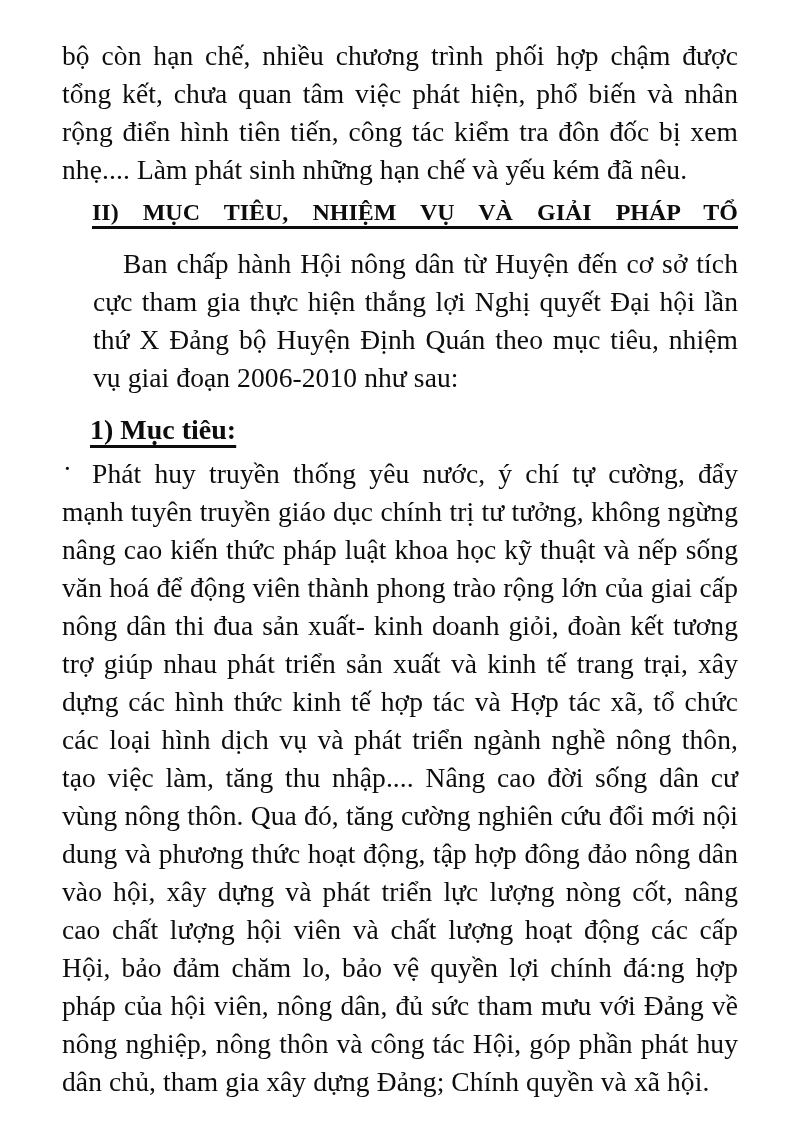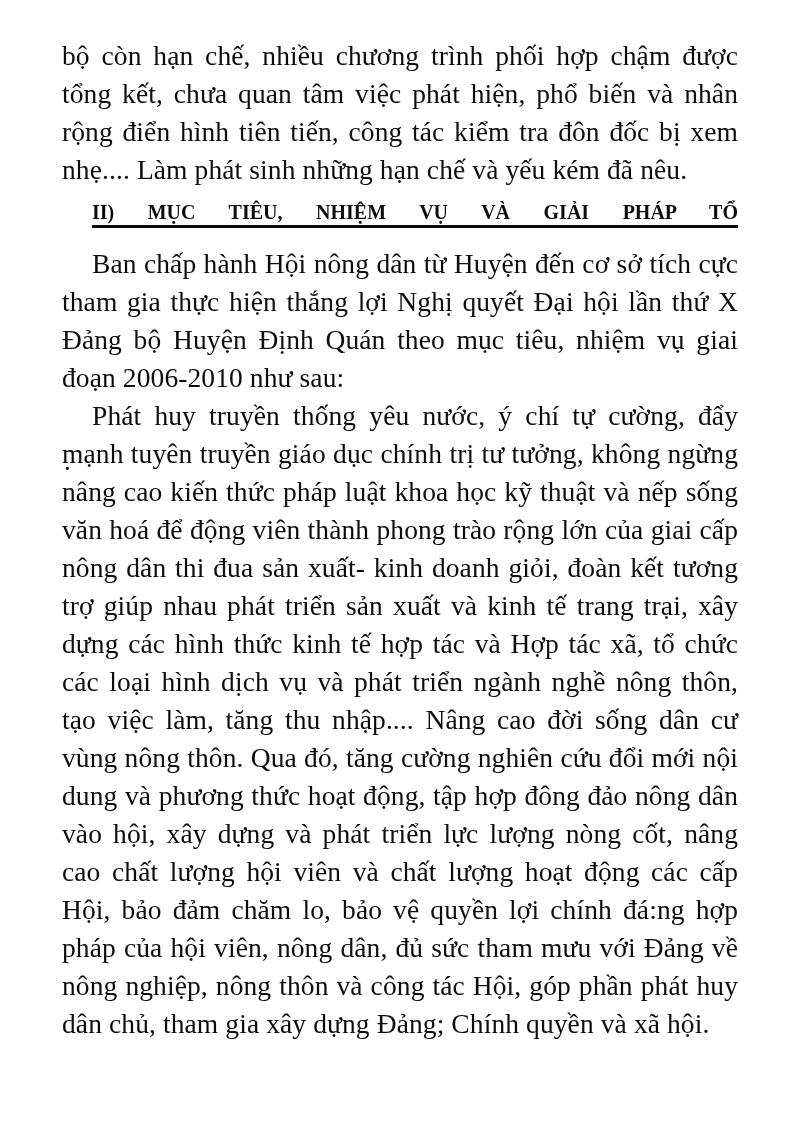--- a/index.html
+++ b/index.html
@@ -26,24 +26,25 @@
     font-size: 27.5px;
     line-height: 38px;
     text-align: justify;
     letter-spacing: 0.1px;
   }
   .body-text.indent {
     text-indent: 30px;
   }
   .para-gap {
     margin-top: 6px;
+    margin-left: 31px;
   }
   .section-heading {
     margin: 4px 0 8px 0;
-    font-size: 20px;
+    font-size: 24px;
     font-weight: bold;
     line-height: 38px;
   }
   .section-heading .h-line {
     display: block;
     text-decoration: underline;
     text-decoration-thickness: 2.5px;
     text-underline-offset: 6px;
   }
   .section-heading .h-line.justified {
@@ -77,18 +78,21 @@
 <div class="page">
 
   <p class="body-text">bộ còn hạn chế, nhiều chương trình phối hợp chậm được tổng kết, chưa quan tâm việc phát hiện, phổ biến và nhân rộng điển hình tiên tiến, công tác kiểm tra đôn đốc bị xem nhẹ.... Làm phát sinh những hạn chế và yếu kém đã nêu.</p>
 
   <h2 class="section-heading">
     <span class="h-line justified">II) MỤC TIÊU, NHIỆM VỤ VÀ GIẢI PHÁP TỔ</span>
   </h2>
 
   <p class="body-text indent para-gap">Ban chấp hành Hội nông dân từ Huyện đến cơ sở tích cực tham gia thực hiện thắng lợi Nghị quyết Đại hội lần thứ X Đảng bộ Huyện Định Quán theo mục tiêu, nhiệm vụ giai đoạn 2006-2010 như sau:</p>
 
+  <h3 class="sub-heading">
+    <span class="u">1) Mục tiêu:</span>
+  </h3>
 
   <span class="artifact-dot">.</span>
 
   <p class="body-text indent">Phát huy truyền thống yêu nước, ý chí tự cường, đẩy mạnh tuyên truyền giáo dục chính trị tư tưởng, không ngừng nâng cao kiến thức pháp luật khoa học kỹ thuật và nếp sống văn hoá để động viên thành phong trào rộng lớn của giai cấp nông dân thi đua sản xuất- kinh doanh giỏi, đoàn kết tương trợ giúp nhau phát triển sản xuất và kinh tế trang trại, xây dựng các hình thức kinh tế hợp tác và Hợp tác xã, tổ chức các loại hình dịch vụ và phát triển ngành nghề nông thôn, tạo việc làm, tăng thu nhập.... Nâng cao đời sống dân cư vùng nông thôn. Qua đó, tăng cường nghiên cứu đổi mới nội dung và phương thức hoạt động, tập hợp đông đảo nông dân vào hội, xây dựng và phát triển lực lượng nòng cốt, nâng cao chất lượng hội viên và chất lượng hoạt động các cấp Hội, bảo đảm chăm lo, bảo vệ quyền lợi chính đá:ng hợp pháp của hội viên, nông dân, đủ sức tham mưu với Đảng về nông nghiệp, nông thôn và công tác Hội, góp phần phát huy dân chủ, tham gia xây dựng Đảng; Chính quyền và xã hội.</p>
 
 </div>
 
 </body></html>

